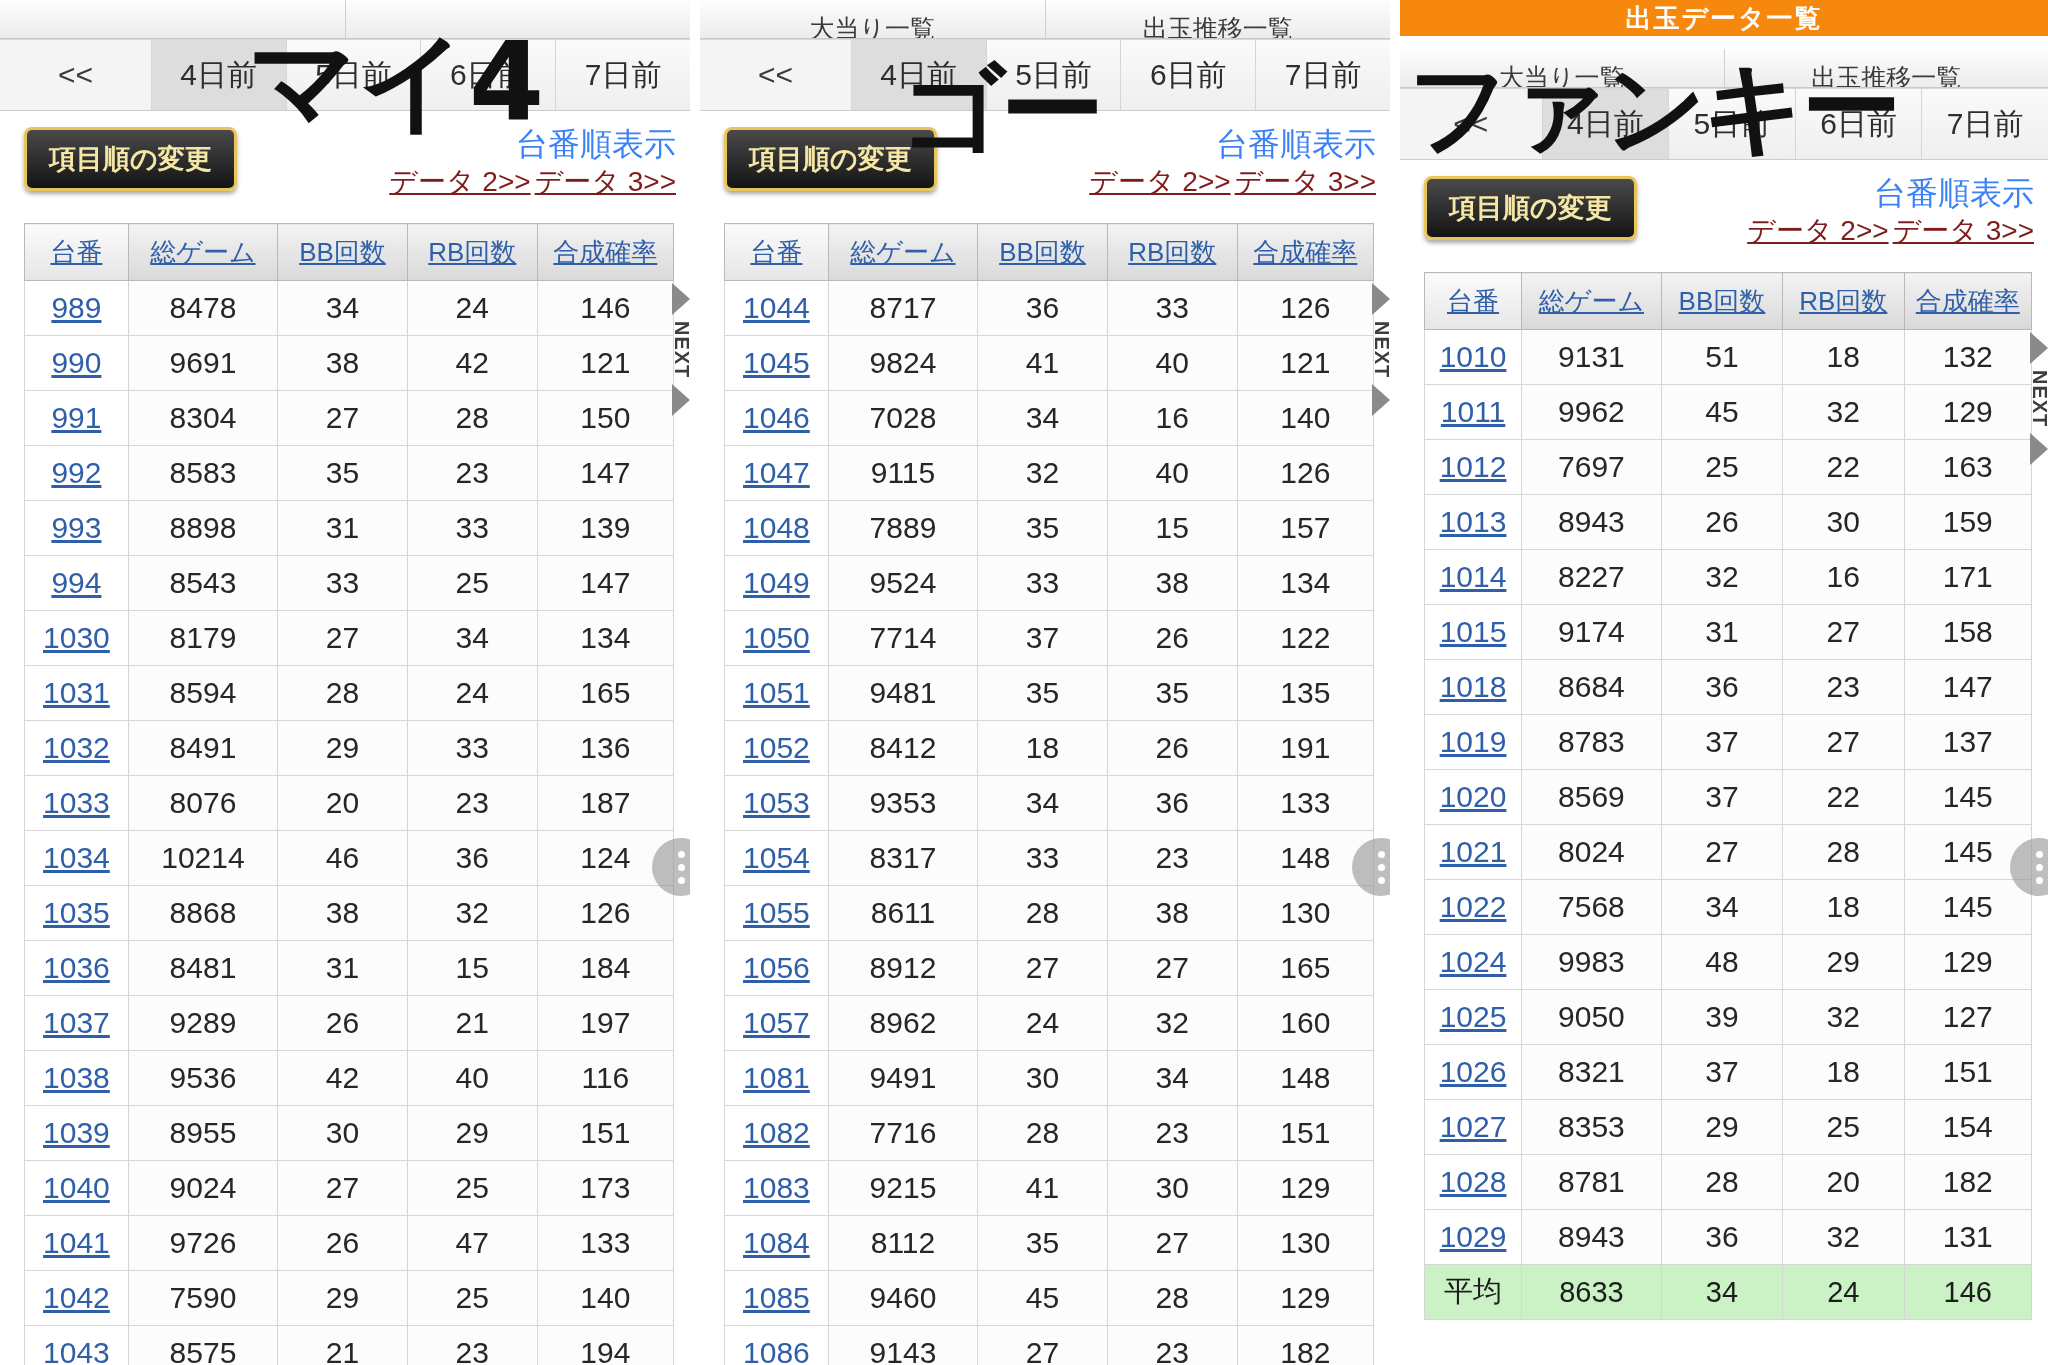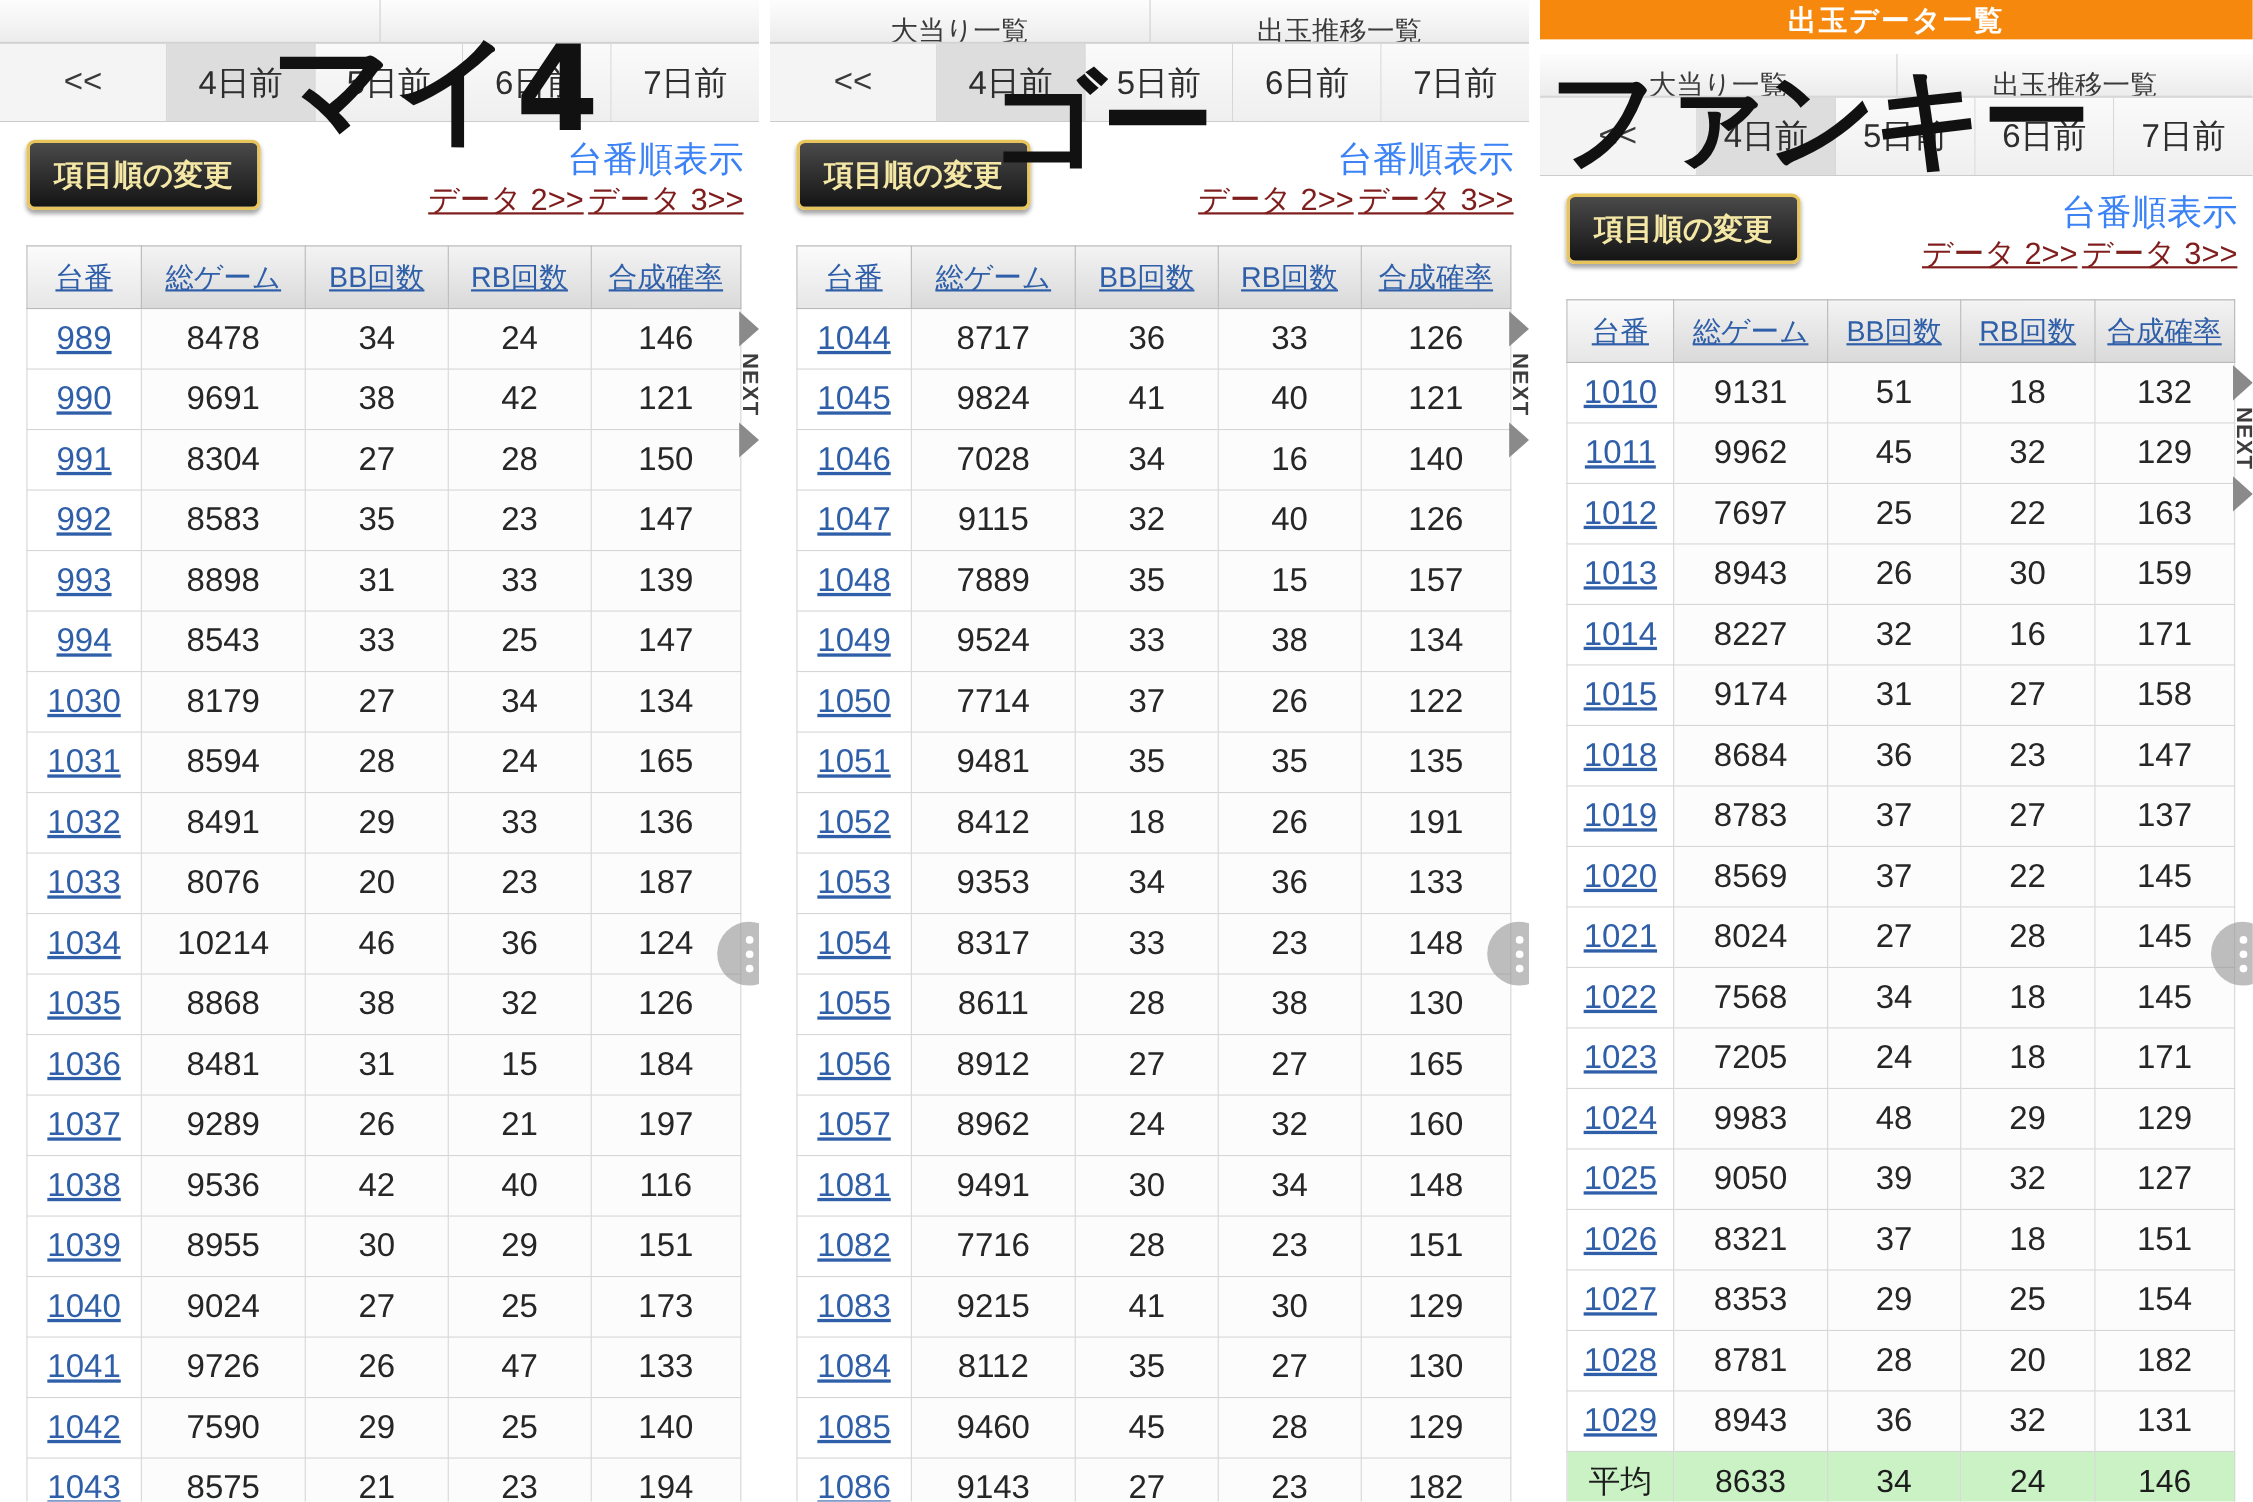--- a/index.html
+++ b/index.html
@@ -685,27 +685,20 @@
                 <td>145</td>
               </tr>
               <tr>
                 <td class="idcell"><a>1022</a></td>
                 <td>7568</td>
                 <td>34</td>
                 <td>18</td>
                 <td>145</td>
               </tr>
               <tr>
-                <td class="idcell"><a>1023</a></td>
-                <td>7205</td>
-                <td>24</td>
-                <td>18</td>
-                <td>171</td>
-              </tr>
-              <tr>
                 <td class="idcell"><a>1024</a></td>
                 <td>9983</td>
                 <td>48</td>
                 <td>29</td>
                 <td>129</td>
               </tr>
               <tr>
                 <td class="idcell"><a>1025</a></td>
                 <td>9050</td>
                 <td>39</td>

